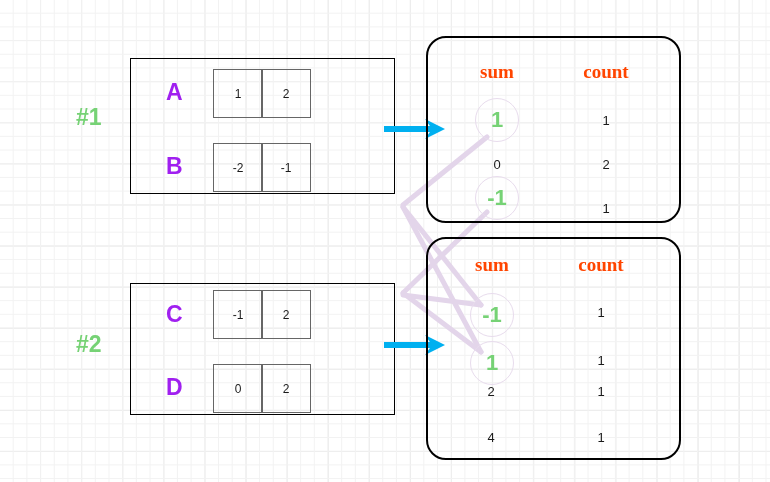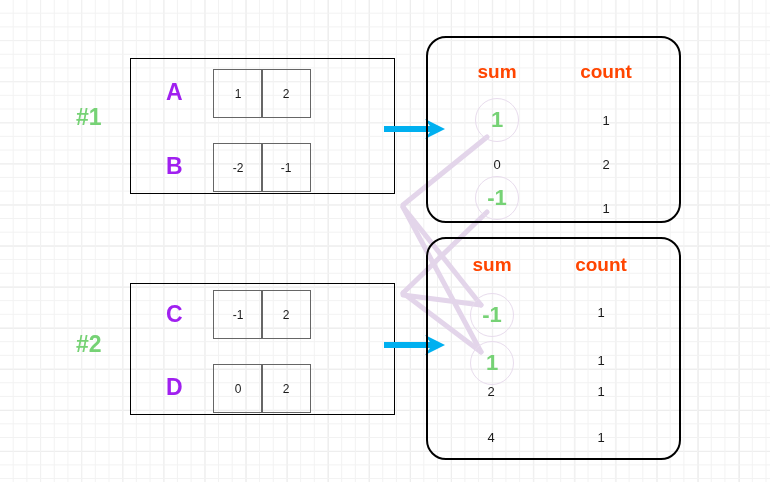--- a/index.html
+++ b/index.html
@@ -78,20 +78,21 @@
   }
 
   
   .col-head{
     position:absolute;
     color:#ff4500;
     font-size:19px;
     font-weight:bold;
     white-space:nowrap;
     transform:translate(-50%,-50%);
+    font-family:Liberation Serif, serif;
   }
   .cellval{
     position:absolute;
     color:#1a1a1a;
     font-size:13px;
     white-space:nowrap;
     transform:translate(-50%,-50%);
   }
   .cellval.hl{
     color:#76d275;

